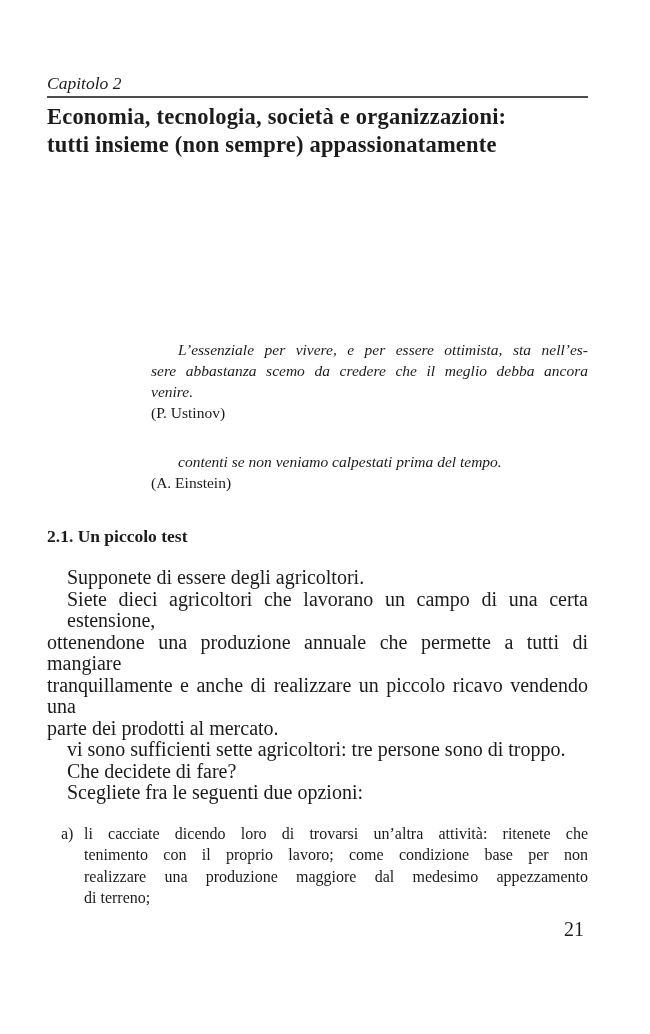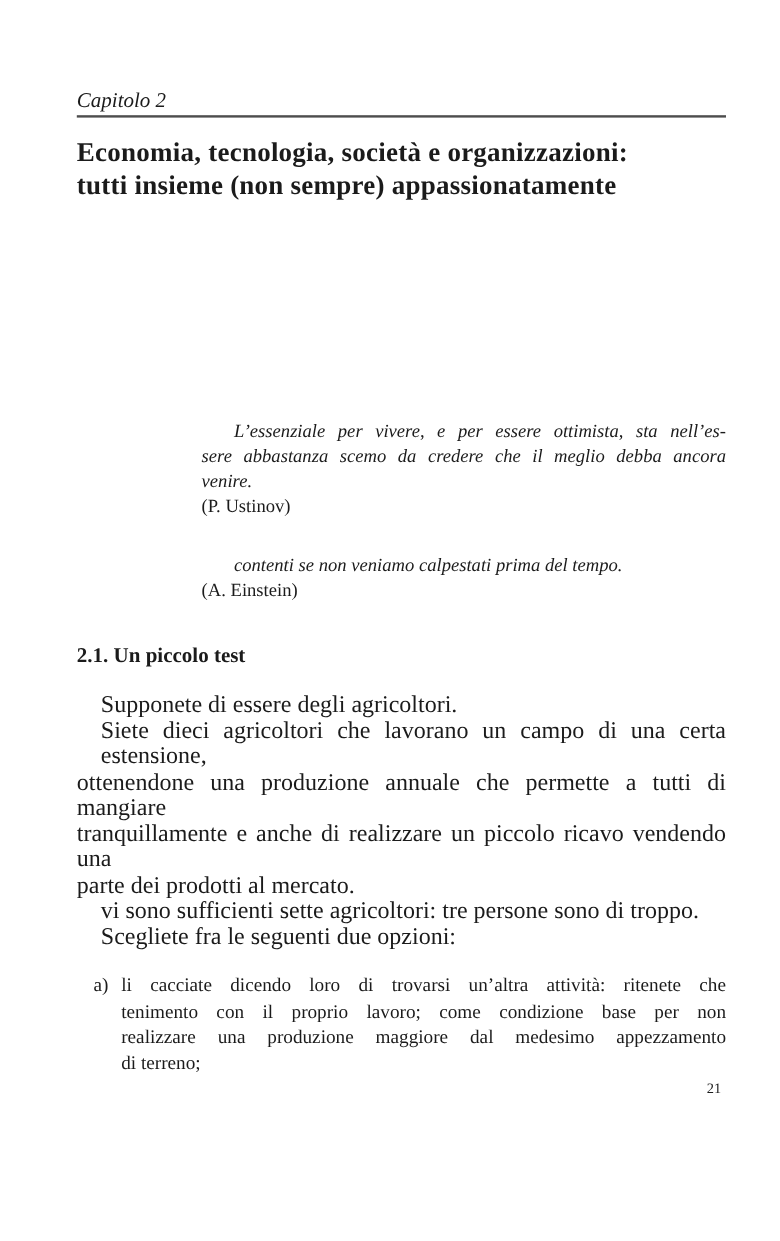--- a/index.html
+++ b/index.html
@@ -15,38 +15,38 @@
     position: relative;
     width: 650px;
     height: 1034px;
     background: var(--background, #ffffff);
     font-family: "Liberation Serif", "DejaVu Serif", serif;
     color: var(--text, #1b1b1b);
     overflow: hidden;
   }
   .content {
     position: absolute;
-    left: 64px;
+    left: 47px;
     top: 0;
     width: 541px;
     font-family: Liberation Serif, serif;
   }
   .chapter-label {
     margin-top: 72px;
     font-style: italic;
     font-size: 17.5px;
     line-height: 22px;
   }
   .rule {
     height: 2px;
     background: var(--rule, #4d4d4d);
     margin-top: 2px;
   }
   .chapter-title {
-    margin-top: 15px;
+    margin-top: 5px;
     font-weight: bold;
     font-size: 22.5px;
     line-height: 28px;
     letter-spacing: 0.2px;
   }
   .epigraph {
     margin-left: 104px;
     width: 437px;
     font-size: 15.5px;
     line-height: 21px;
@@ -84,23 +84,23 @@
     padding-left: 37px;
     font-size: 16px;
     line-height: 21.5px;
   }
   .list-marker {
     position: absolute;
     left: 14px;
     top: 0;
   }
   .page-number {
-    margin-top: 0;
+    margin-top: 10px;
     text-align: right;
-    font-size: 12px;
+    font-size: 20px;
     line-height: 20px;
     padding-right: 4px;
   }
 </style>
 </head>
 <body>
 
 <div class="page">
   <div class="content">
 
@@ -137,20 +137,23 @@
     <div class="body-block body-para">
         <div class="jline">Siete dieci agricoltori che lavorano un campo di una certa estensione,</div>
         <div class="jline">ottenendone una produzione annuale che permette a tutti di mangiare</div>
         <div class="jline">tranquillamente e anche di realizzare un piccolo ricavo vendendo una</div>
         <div class="jline last">parte dei prodotti al mercato.</div>
       </div>
     <div class="body-block body-para">
         <div class="jline last">vi sono sufficienti sette agricoltori: tre persone sono di troppo.</div>
       </div>
     <div class="body-block body-para">
+        <div class="jline last">Che decidete di fare?</div>
+      </div>
+    <div class="body-block body-para">
         <div class="jline last">Scegliete fra le seguenti due opzioni:</div>
       </div>
 
     <div class="list-item">
       <span class="list-marker">a)</span>
       <div>
           <div class="jline">li cacciate dicendo loro di trovarsi un’altra attività: ritenete che</div>
           <div class="jline">tenimento con il proprio lavoro; come condizione base per non</div>
           <div class="jline">realizzare una produzione maggiore dal medesimo appezzamento</div>
           <div class="jline last">di terreno;</div>

